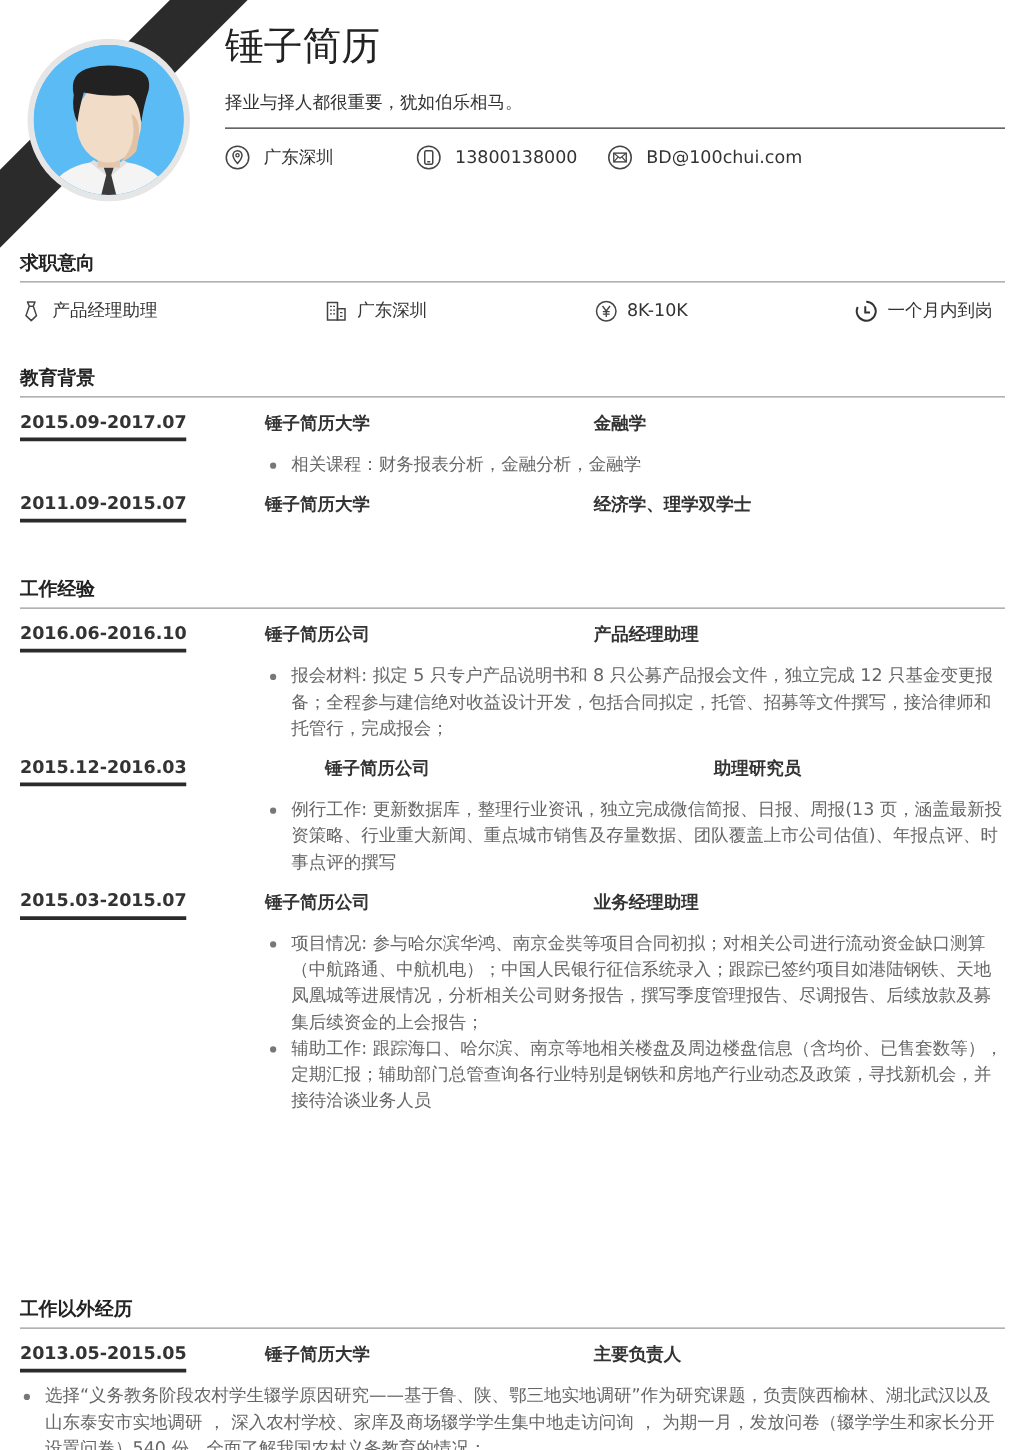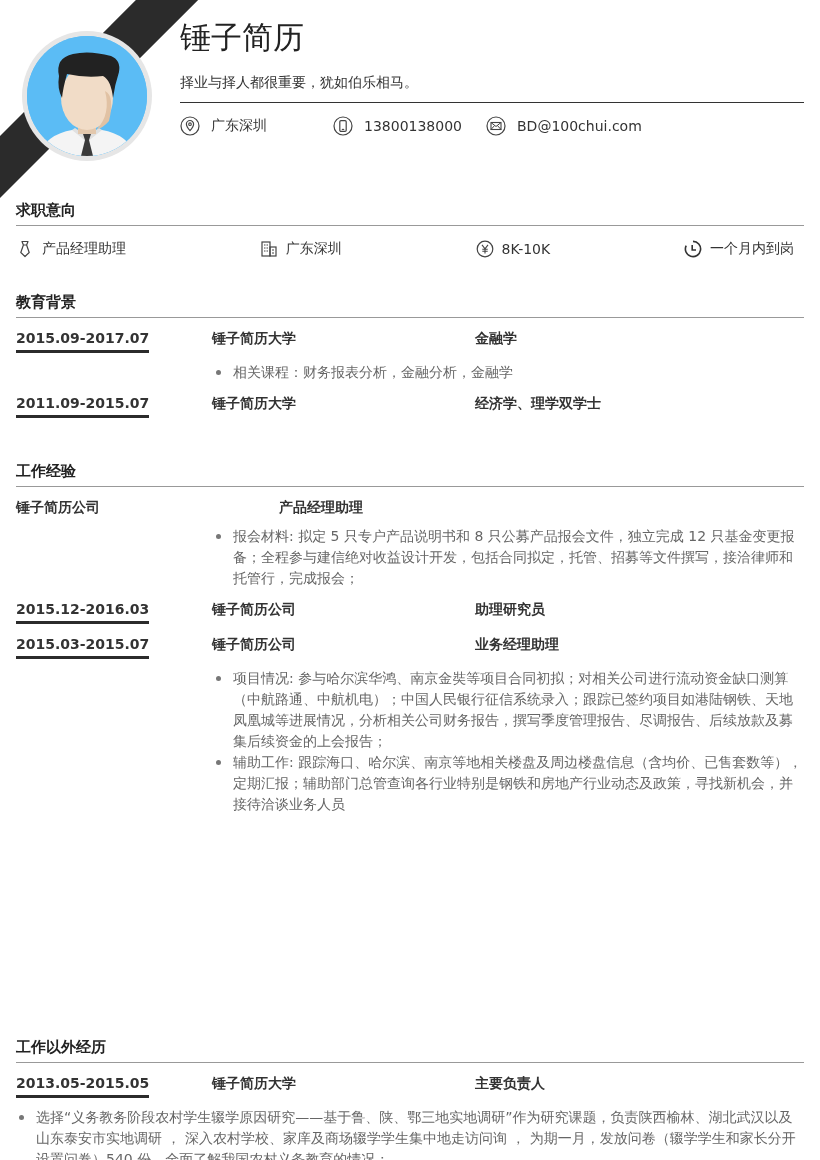--- a/index.html
+++ b/index.html
@@ -144,33 +144,35 @@
     <div class="date"><span>2011.09-2015.07</span></div>
     <div class="org">锤子简历大学</div>
     <div class="role">经济学、理学双学士</div>
   </div>
 </div>
 
 <div class="section" style="top:458px;">
   <div class="sec-title">工作经验</div>
 
   <div class="entry-head" style="margin-top:12px;">
+    <div class="date"><span>2016.06-2016.10</span></div>
     <div class="org">锤子简历公司</div>
     <div class="role">产品经理助理</div>
   </div>
   <ul class="bul" style="margin-top:9px;">
     <li>报会材料: 拟定 5 只专户产品说明书和 8 只公募产品报会文件，独立完成 12 只基金变更报备；全程参与建信绝对收益设计开发，包括合同拟定，托管、招募等文件撰写，接洽律师和托管行，完成报会；</li>
   </ul>
 
-  <div class="entry-head" style="margin-top:12px;">
+  <div class="entry-head" style="margin-top:12px;gap:48px;">
     <div class="date"><span>2015.12-2016.03</span></div>
     <div class="org">锤子简历公司</div>
     <div class="role">助理研究员</div>
   </div>
   <ul class="bul" style="margin-top:9px;">
+    <li>例行工作: 更新数据库，整理行业资讯，独立完成微信简报、日报、周报(13 页，涵盖最新投资策略、行业重大新闻、重点城市销售及存量数据、团队覆盖上市公司估值)、年报点评、时事点评的撰写</li>
   </ul>
 
   <div class="entry-head" style="margin-top:12px;">
     <div class="date"><span>2015.03-2015.07</span></div>
     <div class="org">锤子简历公司</div>
     <div class="role">业务经理助理</div>
   </div>
   <ul class="bul" style="margin-top:9px;">
     <li>项目情况: 参与哈尔滨华鸿、南京金奘等项目合同初拟；对相关公司进行流动资金缺口测算（中航路通、中航机电）；中国人民银行征信系统录入；跟踪已签约项目如港陆钢铁、天地凤凰城等进展情况，分析相关公司财务报告，撰写季度管理报告、尽调报告、后续放款及募集后续资金的上会报告；</li>
     <li>辅助工作: 跟踪海口、哈尔滨、南京等地相关楼盘及周边楼盘信息（含均价、已售套数等），定期汇报；辅助部门总管查询各行业特别是钢铁和房地产行业动态及政策，寻找新机会，并接待洽谈业务人员</li>

